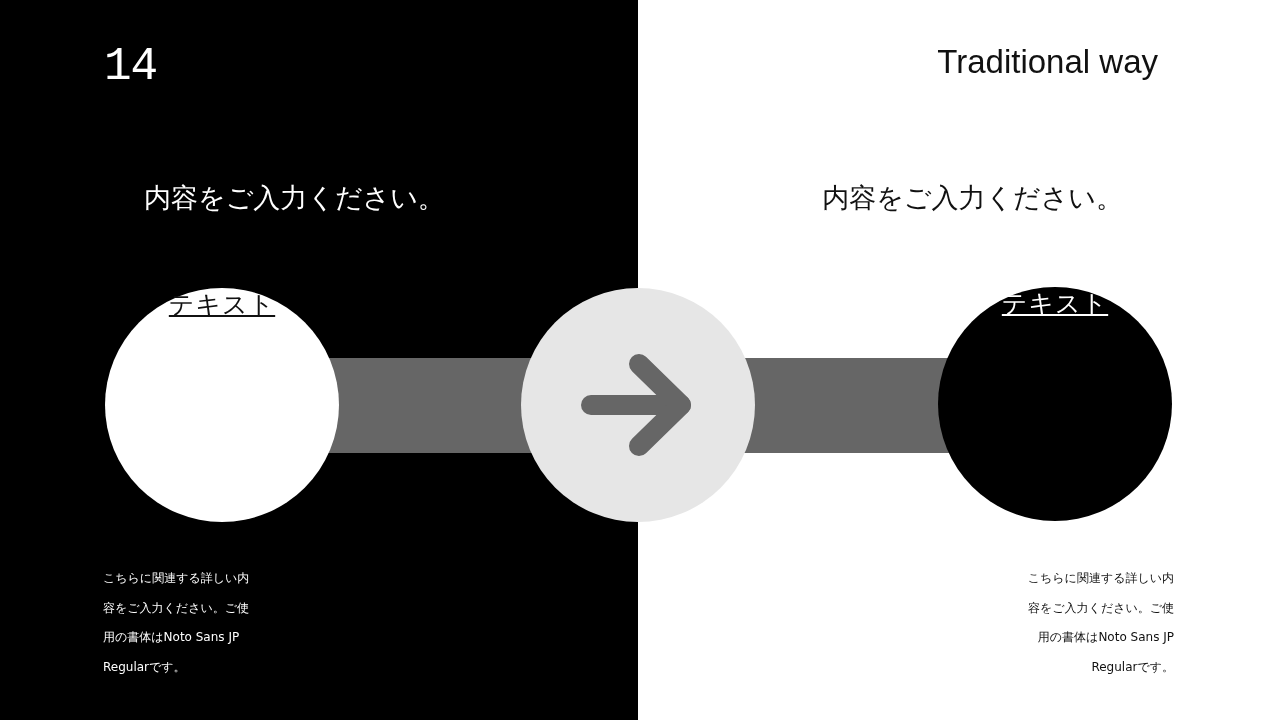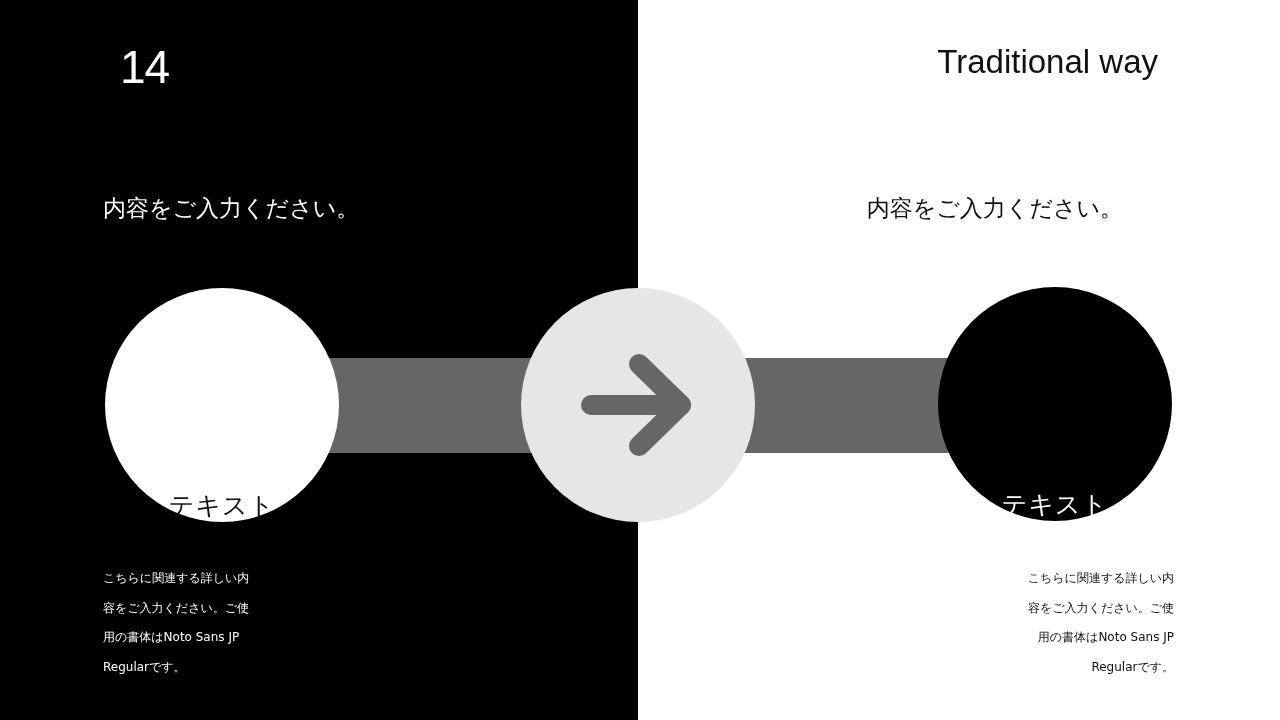--- a/index.html
+++ b/index.html
@@ -1,31 +1,31 @@
 <!DOCTYPE html>
 <html><head>
 <meta charset="utf-8">
 <style>
   html, body { margin:0; padding:0; }
   body { width:1280px; height:720px; position:relative; overflow:hidden; background:#ffffff;
          font-family: "DejaVu Sans", "Liberation Sans", sans-serif; }
   .panel-left { position:absolute; left:0; top:0; width:638px; height:720px; background:#000000; }
   .panel-right { position:absolute; left:638px; top:0; width:642px; height:720px; background:#ffffff; }
-  .page-num { position:absolute; left:120px; top:44px; font-size:46px; font-weight:200;
-              color:#ffffff; font-family:Liberation Sans, sans-serif; letter-spacing:-1px; line-height:1; }
+  .page-num { position:absolute; left:104px; top:44px; font-size:46px; font-weight:200;
+              color:#ffffff; font-family:Liberation Mono, monospace; letter-spacing:-1px; line-height:1; }
   .title { position:absolute; right:122px; top:42px; font-size:33px; color:#111111;
            font-family:"Liberation Sans", sans-serif; line-height:1.2; }
-  .heading { position:absolute; top:193px; font-size:23px; line-height:30px; white-space:nowrap; }
+  .heading { position:absolute; top:183px; font-size:27px; line-height:30px; white-space:nowrap;margin-left:41px; }
   .heading.left { left:103px; color:#ffffff; }
   .heading.right { right:157px; color:#111111; }
   .bar { position:absolute; top:358px; height:95px; background:#666666; }
   .bar.b1 { left:300px; width:260px; }
   .bar.b2 { left:720px; width:260px; }
   .circle { position:absolute; width:234px; height:234px; border-radius:50%;
-            display:flex; align-items:flex-end; justify-content:center; }
+            display:flex; align-items:flex-start; justify-content:center;text-decoration:underline; }
   .circle.c1 { left:105px; top:288px; background:#ffffff; color:#111111; }
   .circle.c2 { left:521px; top:288px; background:#e6e6e6; }
   .circle.c3 { left:938px; top:287px; background:#000000; color:#ffffff; }
   .circle-label { font-size:25px; letter-spacing:1px; }
   .desc { position:absolute; top:564px; font-size:12px; line-height:29.5px; width:280px; }
   .desc.left { left:103px; color:#ffffff; text-align:left; }
   .desc.right { right:106px; color:#111111; text-align:right; }
   .desc span { display:block; white-space:nowrap; }
 </style>
 </head>

